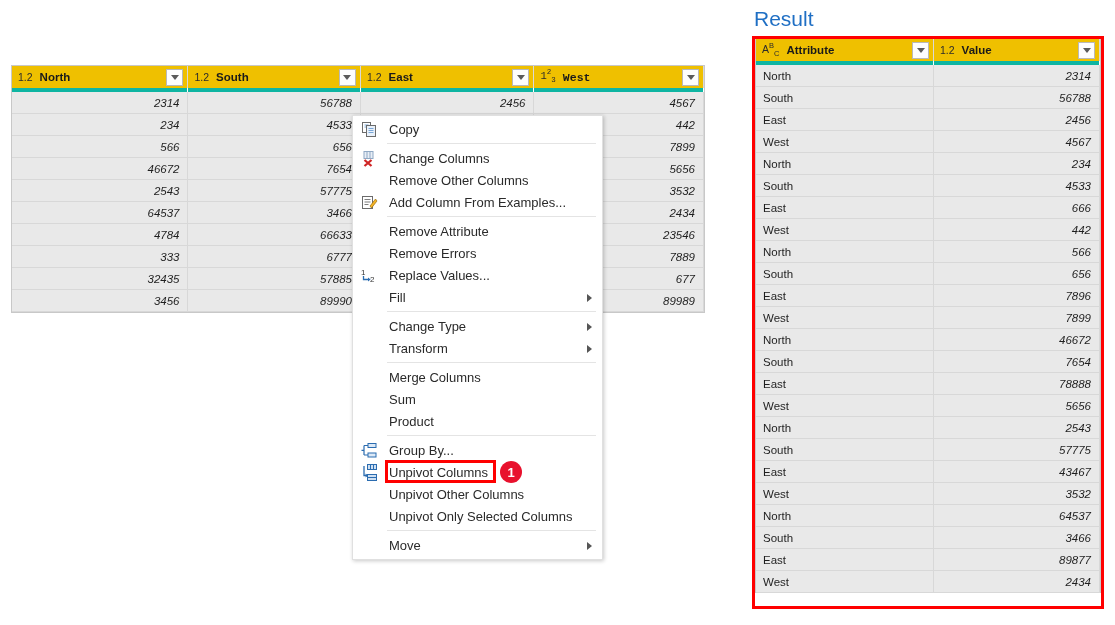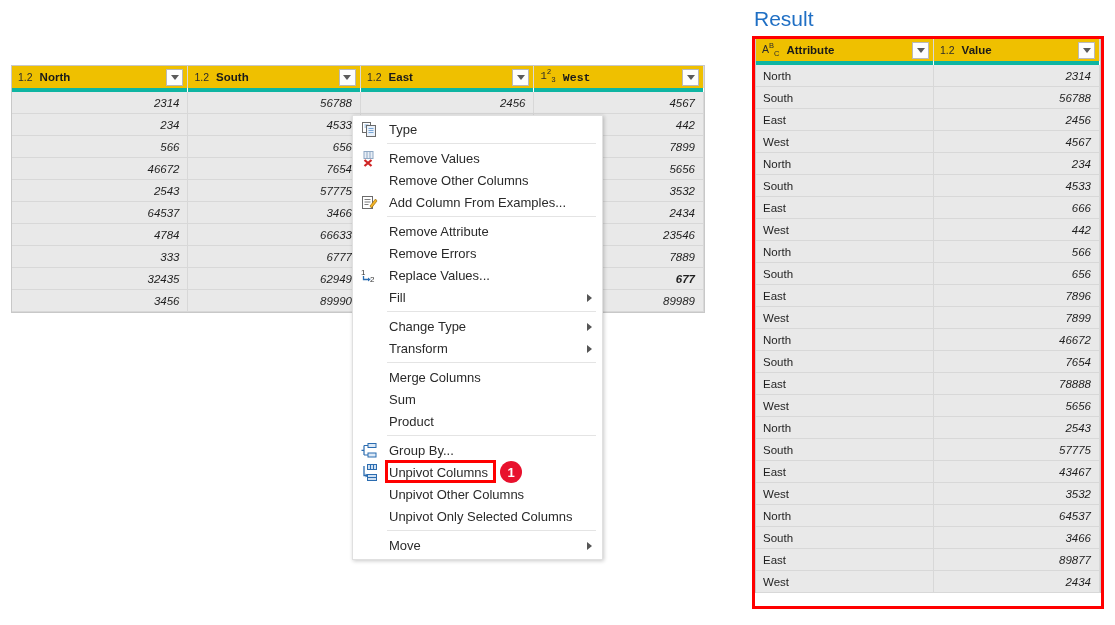--- a/index.html
+++ b/index.html
@@ -313,23 +313,23 @@
         <div class="cell num" style="width: 170px;">23546</div>
       </div>
       <div class="grid-row">
         <div class="cell num" style="width: 177px;">333</div>
         <div class="cell num" style="width: 173px;">6777</div>
         <div class="cell num" style="width: 174px;">5675</div>
         <div class="cell num" style="width: 170px;">7889</div>
       </div>
       <div class="grid-row">
         <div class="cell num" style="width: 177px;">32435</div>
-        <div class="cell num" style="width: 173px;">62949</div>
+        <div class="cell num" style="width: 173px;">57885</div>
         <div class="cell num" style="width: 174px;">3453</div>
-        <div class="cell num" style="width: 170px; font-weight: bold;">677</div>
+        <div class="cell num" style="width: 170px;">677</div>
       </div>
       <div class="grid-row">
         <div class="cell num" style="width: 177px;">3456</div>
         <div class="cell num" style="width: 173px;">89990</div>
         <div class="cell num" style="width: 174px;">23424</div>
         <div class="cell num" style="width: 170px;">89989</div>
       </div>
     </div>
 </div>
 
@@ -337,31 +337,31 @@
     <div class="menu-item">
       <span class="mi-icon"><svg width="17" height="17" viewBox="0 0 17 17">
           <rect x="1.5" y="1.5" width="8" height="10" fill="#ffffff" stroke="#6b6b6b"></rect>
           <rect x="3.5" y="3.5" width="4" height="1" fill="#7aa7d8"></rect>
           <rect x="3.5" y="5.5" width="4" height="1" fill="#7aa7d8"></rect>
           <rect x="5.5" y="4.5" width="9" height="11" fill="#e9f1fa" stroke="#6b6b6b"></rect>
           <rect x="7.5" y="7" width="5" height="1" fill="#7aa7d8"></rect>
           <rect x="7.5" y="9" width="5" height="1" fill="#7aa7d8"></rect>
           <rect x="7.5" y="11" width="5" height="1" fill="#7aa7d8"></rect>
         </svg></span>
-      <span class="mi-label">Type</span>
+      <span class="mi-label">Copy</span>
     </div>
     <div class="menu-sep"></div>
     <div class="menu-item">
       <span class="mi-icon"><svg width="17" height="17" viewBox="0 0 17 17">
           <rect x="3" y="1.5" width="9" height="7" fill="#e8eef6" stroke="#8fa8c4"></rect>
           <line x1="6" y1="1.5" x2="6" y2="8.5" stroke="#8fa8c4"></line>
           <line x1="9" y1="1.5" x2="9" y2="8.5" stroke="#8fa8c4"></line>
           <path d="M3.5 10 L10.5 16 M10.5 10 L3.5 16" stroke="#cf2525" stroke-width="2.3" fill="none"></path>
         </svg></span>
-      <span class="mi-label">Remove Values</span>
+      <span class="mi-label">Change Columns</span>
     </div>
     <div class="menu-item">
       <span class="mi-label">Remove Other Columns</span>
     </div>
     <div class="menu-item">
       <span class="mi-icon"><svg width="17" height="17" viewBox="0 0 17 17">
           <rect x="1.5" y="2.5" width="10" height="12" fill="#ffffff" stroke="#6b6b6b"></rect>
           <rect x="3.5" y="5" width="6" height="1" fill="#7f7f7f"></rect>
           <rect x="3.5" y="7.5" width="6" height="1" fill="#7f7f7f"></rect>
           <rect x="3.5" y="10" width="4" height="1" fill="#7f7f7f"></rect>

